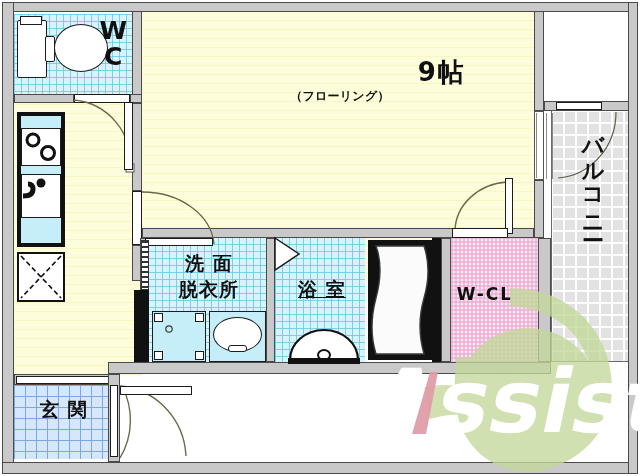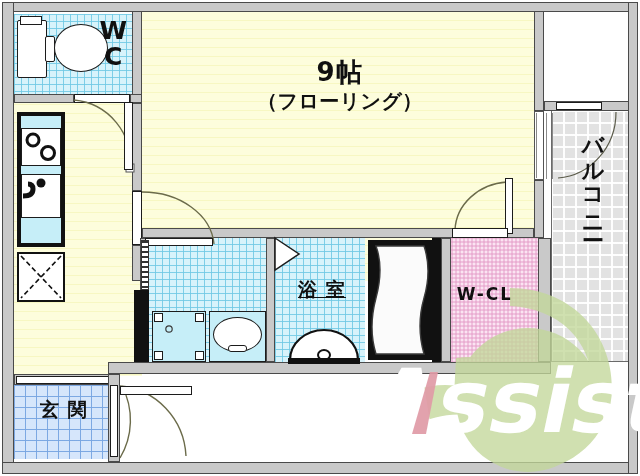--- a/index.html
+++ b/index.html
@@ -42,21 +42,21 @@
   
   .wall{background:#c9c9c9;border:1px solid #4a4a4a;}
   .wall-outline{border:1px solid #5a5a5a;background:transparent;}
   .wall-black{background:#111111;}
   .hairline{background:#6a6a6a;}
 
   
   .lbl{color:#101010;font-weight:bold;text-align:center;line-height:1.16;
        letter-spacing:.06em;white-space:nowrap;}
   .lbl-room{font-size:26px;}
-  .lbl-room .sub{font-size:20px;letter-spacing:.02em;display:block;margin-top:3px;}
+  .lbl-room .sub{font-size:12px;letter-spacing:.02em;display:block;margin-top:3px;}
   .lbl-md{font-size:19px;}
   .lbl-sm{font-size:17px;}
   .lbl-wc{font-size:25px;line-height:1.02;}
   .vert{writing-mode:vertical-rl;text-orientation:upright;font-size:22px;
         font-weight:bold;color:#111;letter-spacing:.10em;}
 
   
   .fx{background:#ffffff;border:1px solid #1c1c1c;box-sizing:border-box;}
   .fx-thick{background:#ffffff;border:2px solid #111111;box-sizing:border-box;}
 
@@ -230,25 +230,27 @@
   </svg>
 
   <div class="abs" style="left:134px;top:290px;width:7px;height:72px;background:#111;"></div>
 
   <div class="abs lbl lbl-wc" style="left:96px;top:18px;width:36px;">
     <span>W</span><br>
     <span>C</span>
   </div>
 
   <div class="abs lbl lbl-room" style="left:215px;top:55px;width:250px;">
-    <div style="margin-top:2px;">9帖</div>
+    <div style="margin-top:2px;text-align:right;">9帖</div>
     <span class="sub">（フローリング）</span>
   </div>
 
   <div class="abs lbl lbl-md" style="left:152px;top:252px;width:114px;">
+    <div>洗 面</div>
+    <div style="margin-top:4px;">脱衣所</div>
   </div>
 
   <div class="abs lbl lbl-md" style="left:280px;top:278px;width:84px;text-decoration:underline;">浴 室</div>
 
   <div class="abs lbl lbl-sm" style="left:451px;top:285px;width:68px;letter-spacing:.12em;">W-CL</div>
 
   <div class="abs vert" style="left:578px;top:120px;height:230px;">バルコニー</div>
 
   <div class="abs lbl lbl-md" style="left:16px;top:398px;width:96px;">玄 関</div>
 

